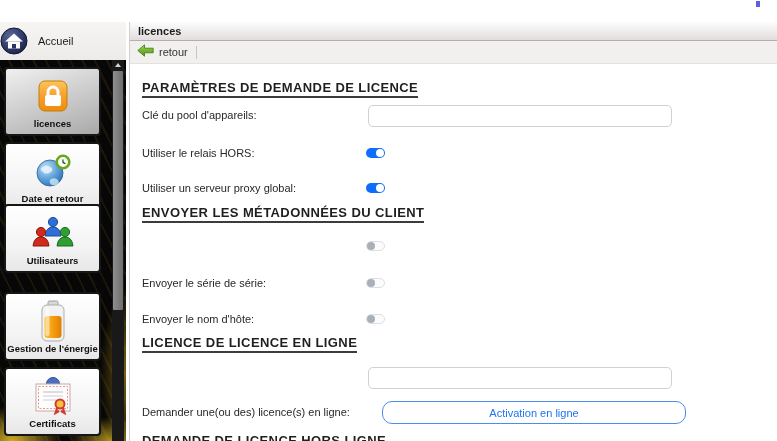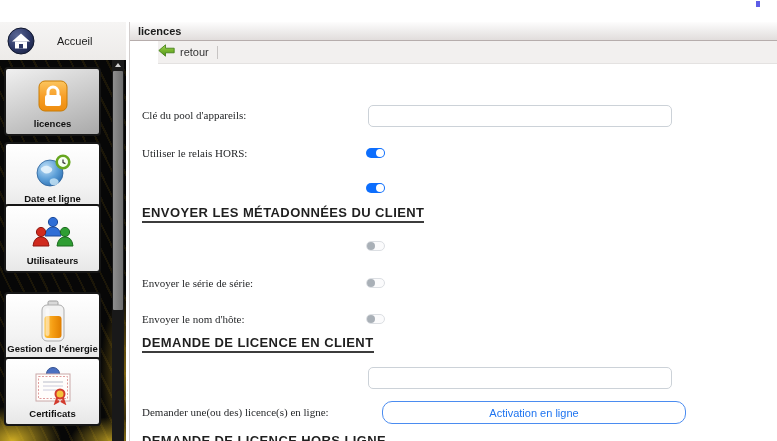--- a/index.html
+++ b/index.html
@@ -7,21 +7,21 @@
        font-family:"Liberation Sans", sans-serif;position:relative;}
   .screen{position:absolute;inset:0;}
 
   
   .artifact-dot{position:absolute;left:756px;top:1px;width:4px;height:6px;background:#5d5de6;}
 
   
   .sidebar{position:absolute;left:0;top:22px;width:126px;height:419px;}
   .home-bar{position:absolute;left:0;top:0;width:126px;height:38px;
             background:linear-gradient(#f6f5f4,#edebe9);
-            display:flex;align-items:center;gap:22px;padding-left:7px;box-sizing:border-box;cursor:pointer;}
+            display:flex;align-items:center;gap:10px;padding-left:0;box-sizing:border-box;cursor:pointer;}
   .home-circle{width:28px;height:28px;display:block;}
   .home-label{font-size:11px;color:#1b1b1b;}
 
   .nav{position:absolute;left:0;top:38px;width:126px;height:381px;overflow:hidden;
        background-color:#070707;
        background-image:
          radial-gradient(70px 50px at 10% 100%, rgba(240,200,40,.85), rgba(240,200,40,0) 70%),
          radial-gradient(40px 120px at 102% 82%, rgba(210,165,25,.6), rgba(210,165,25,0) 70%),
          radial-gradient(55px 32px at 88% 100%, rgba(240,200,40,.7), rgba(240,200,40,0) 75%),
          repeating-linear-gradient(64deg, rgba(0,0,0,0) 0 9px, rgba(150,115,15,.14) 9px 11px);}
@@ -41,30 +41,30 @@
   .sb-thumb{position:absolute;top:11px;left:1px;width:10px;height:239px;border-radius:1px;
             background:linear-gradient(90deg,#8e8e8e,#6e6e6e);}
 
   
   .main{position:absolute;left:129px;top:22px;width:648px;height:419px;box-sizing:border-box;
         border-left:1px solid #d2cdcc;background:#fff;overflow:hidden;}
   .titlebar{position:absolute;top:0;left:0;right:0;height:18px;line-height:18px;
             background:linear-gradient(#fdfdfd,#e1dddc);border-bottom:1px solid #b6adac;
             font-size:11px;font-weight:bold;color:#1c1c1c;padding-left:8px;}
   .toolbar{position:absolute;top:19px;left:0;right:0;height:22px;background:#f2f0ef;
-           border-bottom:1px solid #e4e2e1;display:flex;align-items:center;margin-left:28px;}
+           border-bottom:1px solid #e4e2e1;display:flex;align-items:center;padding-left:7px;}
   .back-btn{display:flex;align-items:center;gap:5px;cursor:pointer;}
   .back-lbl{font-size:11px;color:#333;}
   .tb-sep{width:1px;height:13px;background:#c7c4c3;margin-left:8px;}
 
   .sec{position:absolute;left:12px;margin:0;font-size:13px;font-weight:bold;line-height:13px;
        letter-spacing:.4px;color:#1f1f1f;border-bottom:2px solid #3c3c3c;padding-bottom:2px;
        white-space:nowrap;}
   .flabel{position:absolute;left:12px;height:16px;line-height:16px;font-size:11px;color:#26282a;
-          white-space:nowrap;font-family:Liberation Serif, serif;}
+          white-space:nowrap;}
   .finput{position:absolute;left:238px;width:304px;height:22px;box-sizing:border-box;
           border:1px solid #ccd2d8;border-radius:5px;background:#fff;padding:0 8px;
           font-size:11px;font-family:inherit;outline:none;}
   .switch{position:absolute;left:236px;width:19px;height:10px;border-radius:5px;cursor:pointer;box-sizing:border-box;}
   .switch .knob{position:absolute;width:8px;height:8px;border-radius:50%;}
   .switch.on{background:#0d6efd;}
   .switch.on .knob{right:1px;top:1px;background:#fff;}
   .switch.off{background:#fbfbfc;border:1px solid #dcdfe3;}
   .switch.off .knob{left:0;top:0;background:#a9b0b7;}
   .action-btn{position:absolute;left:252px;width:304px;height:23px;box-sizing:border-box;
@@ -127,21 +127,21 @@
                   <stop offset="1" stop-color="#2a6db0"></stop>
             </radialGradient>
               </defs>
             <circle cx="15" cy="19" r="13" fill="url(#gGlobe)" stroke="#2a5f98" stroke-width=".8"></circle>
             <path d="M6 14 q5 -4 9 -1 q4 2 1 5 q-5 3 -8 0 q-3 -2 -2 -4 Z" fill="#e9f4fc" opacity=".85"></path>
             <path d="M16 25 q4 -2 7 1 q2 3 -2 5 q-5 1 -6 -2 q-1 -3 1 -4 Z" fill="#cde8f7" opacity=".8"></path>
             <circle cx="28" cy="8" r="6.3" fill="#f8fff2" stroke="#67a61f" stroke-width="2.6"></circle>
             <path d="M28 5.5 L28 8.5 L30.4 9.6" stroke="#333" stroke-width="1.2" fill="none"></path>
           </svg>
         </span>
-        <span class="lbl">Date et ligne</span>
+        <span class="lbl">Date et retour</span>
       </div>
 
       <div class="nav-btn" style="top:144px">
         <span class="icon">
           <svg width="44" height="36" viewBox="0 0 44 36">
             <circle cx="22" cy="7" r="4.6" fill="#2e6ed6" stroke="#1c4b9b"></circle>
             <path d="M14 21 q1 -9 8 -9 q7 0 8 9 Z" fill="#2e6ed6" stroke="#1c4b9b"></path>
             <circle cx="10" cy="17" r="4.6" fill="#d02a1e" stroke="#8f1710"></circle>
             <path d="M2 31 q1 -9 8 -9 q7 0 8 9 Z" fill="#d02a1e" stroke="#8f1710"></path>
             <circle cx="34" cy="17" r="4.6" fill="#2f9e33" stroke="#1c6b1f"></circle>
@@ -163,21 +163,21 @@
               </defs>
             <rect x="8" y="1" width="10" height="5" rx="1.5" fill="#d9d9d9" stroke="#9d9d9d"></rect>
             <rect x="2" y="5" width="22" height="36" rx="5" fill="#f2f2f2" stroke="#adadad"></rect>
             <rect x="4.5" y="16" width="17" height="22" rx="3" fill="url(#gJuice)"></rect>
             <rect x="5.5" y="8" width="4" height="28" rx="2" fill="#fff" opacity=".5"></rect>
           </svg>
         </span>
         <span class="lbl">Gestion de l'énergie</span>
       </div>
 
-      <div class="nav-btn" style="top:297px">
+      <div class="nav-btn" style="top:307px">
         <span class="icon">
           <svg width="42" height="38" viewBox="0 0 42 38">
             <circle cx="21" cy="7" r="6.5" fill="#4a6fc0" stroke="#33508f"></circle>
             <rect x="4" y="7" width="34" height="27" fill="#fffdfb" stroke="#caa8a8"></rect>
             <rect x="6.5" y="9.5" width="29" height="22" fill="none" stroke="#e09c9c" stroke-width="1" stroke-dasharray="2,1.5"></rect>
             <line x1="11" y1="15" x2="31" y2="15" stroke="#b9bcc9"></line>
             <line x1="11" y1="19" x2="31" y2="19" stroke="#ccccdd"></line>
             <line x1="11" y1="23" x2="24" y2="23" stroke="#ccccdd"></line>
             <circle cx="28" cy="27" r="4.5" fill="#f5c23c" stroke="#d23b2e" stroke-width="2"></circle>
             <path d="M25.5 30 l-2 6 l3.5 -2 M30.5 30 l2 6 l-3.5 -2" stroke="#d23b2e" stroke-width="2.2" fill="none"></path>
@@ -208,50 +208,52 @@
             </linearGradient>
               </defs>
             <path d="M7.5 .8 L7.5 4.2 L16.2 4.2 L16.2 8.8 L7.5 8.8 L7.5 12.2 L.8 6.5 Z" fill="url(#gBack)" stroke="#3c7a10" stroke-width=".8"></path>
           </svg>
         </span>
         <span class="back-lbl">retour</span>
       </div>
       <span class="tb-sep"></span>
     </div>
 
+    <h2 class="sec" style="top:59px">PARAMÈTRES DE DEMANDE DE LICENCE</h2>
 
     <label class="flabel" style="top:85px">Clé du pool d'appareils:</label>
     <input class="finput" style="top: 83px;" type="text" value="">
 
     <label class="flabel" style="top:123px">Utiliser le relais HORS:</label>
     <div class="switch on" style="top:126px" role="switch" aria-checked="true">
         <span class="knob"></span>
       </div>
 
+    <label class="flabel" style="top:158px">Utiliser un serveur proxy global:</label>
     <div class="switch on" style="top:161px" role="switch" aria-checked="true">
         <span class="knob"></span>
       </div>
 
     <h2 class="sec" style="top:184px">ENVOYER LES MÉTADONNÉES DU CLIENT</h2>
 
     <div class="switch off" style="top:219px" role="switch" aria-checked="false">
         <span class="knob"></span>
       </div>
 
     <label class="flabel" style="top:253px">Envoyer le série de série:</label>
     <div class="switch off" style="top:256px" role="switch" aria-checked="false">
         <span class="knob"></span>
       </div>
 
     <label class="flabel" style="top:289px">Envoyer le nom d'hôte:</label>
     <div class="switch off" style="top:292px" role="switch" aria-checked="false">
         <span class="knob"></span>
       </div>
 
-    <h2 class="sec" style="top:314px">DEMANDE DE LICENCE EN CLIENT</h2>
+    <h2 class="sec" style="top:314px">LICENCE DE LICENCE EN LIGNE</h2>
 
     <input class="finput" style="top: 345px;" type="text" value="">
 
     <label class="flabel" style="top:382px">Demander une(ou des) licence(s) en ligne:</label>
     <button class="action-btn" style="top:379px">Activation en ligne</button>
 
     <h2 class="sec" style="top:412px">DEMANDE DE LICENCE HORS LIGNE</h2>
   </main>
 </div>
 

